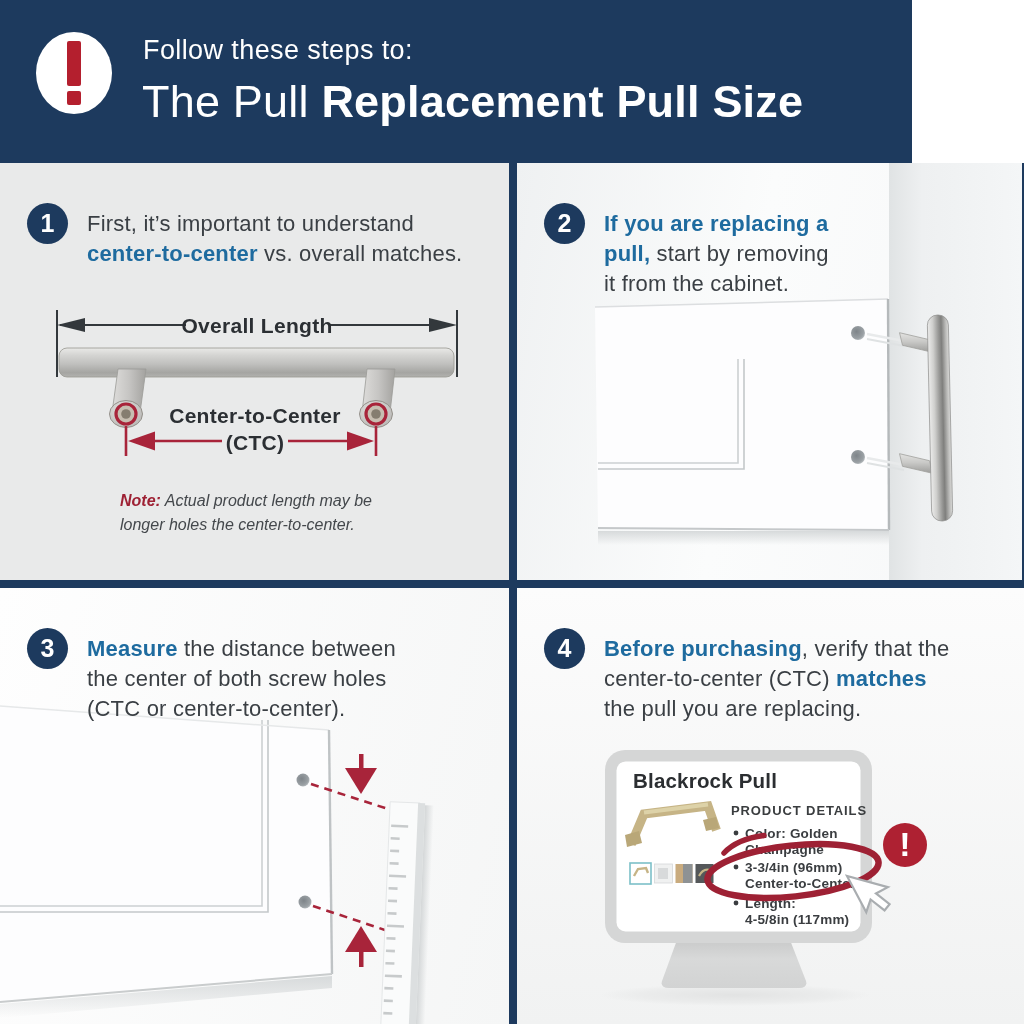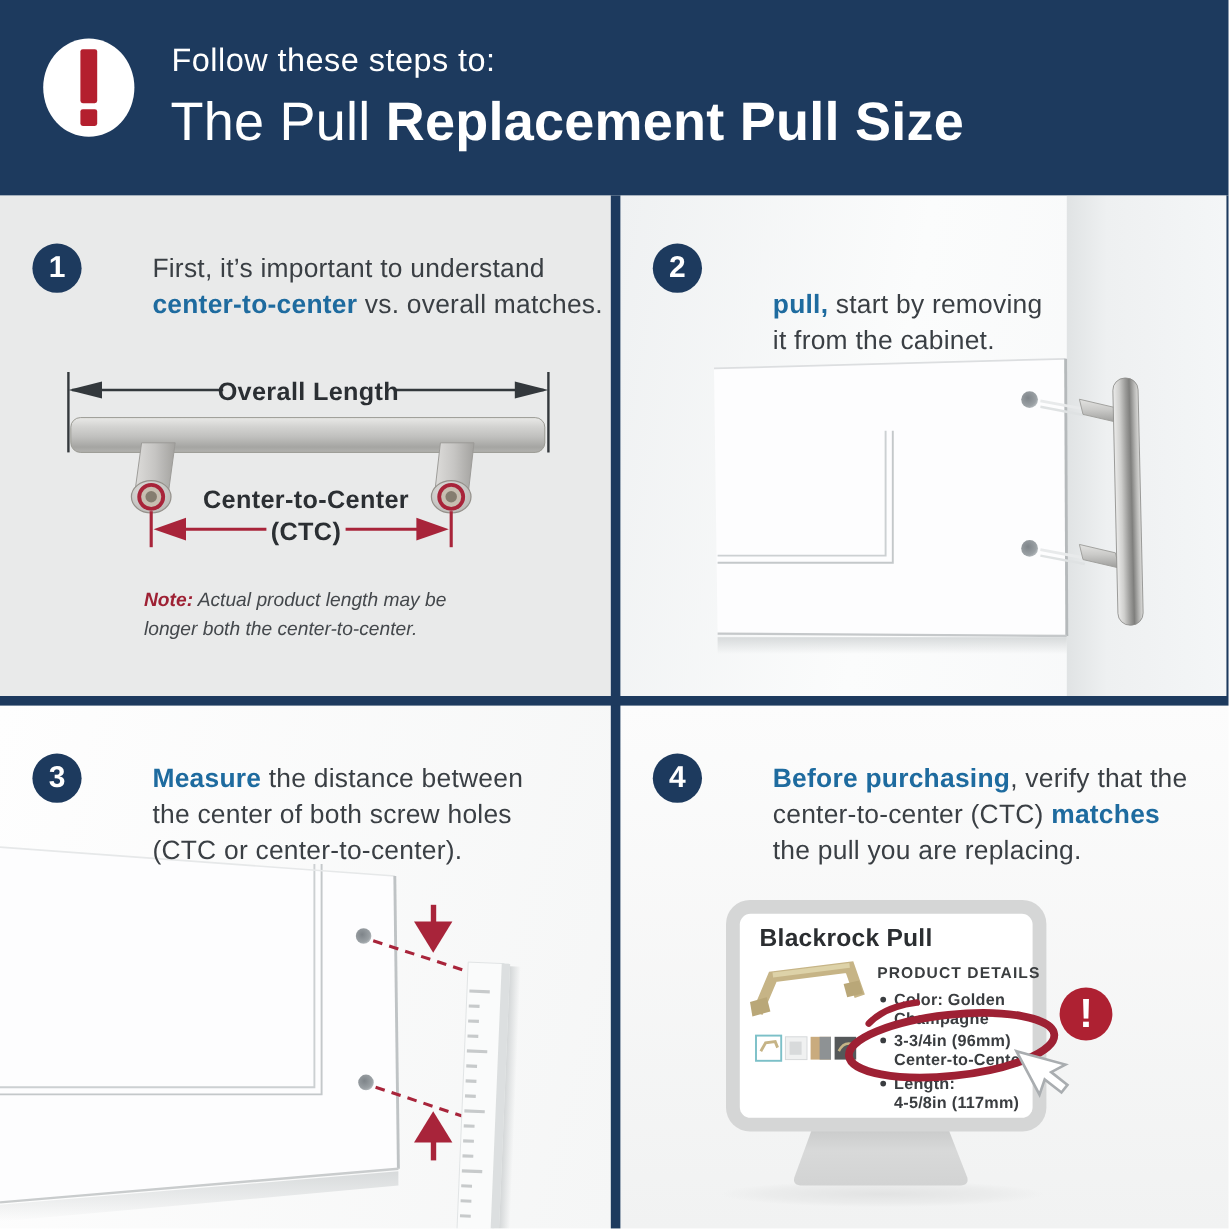--- a/index.html
+++ b/index.html
@@ -1,33 +1,33 @@
 <!DOCTYPE html>
 <html><head>
 <meta charset="utf-8">
 <style>
   html,body{margin:0;padding:0;}
   .page{position:relative;width:1024px;height:1024px;overflow:hidden;background:#fff;font-family:"Liberation Sans",sans-serif;}
-  .hdr{position:absolute;left:0;top:0;width:1024px;height:163px;background:#1d3a5e;}
+  .hdr{position:absolute;left:0;top:0;width:912px;height:163px;background:#1d3a5e;}
   .alert-badge{position:absolute;left:36px;top:32px;width:76px;height:82px;background:#fff;border-radius:50%;}
   .excl-bar{position:absolute;left:31px;top:9px;width:14px;height:45px;background:#b41f2e;border-radius:2px;}
   .excl-dot{position:absolute;left:31px;top:59px;width:14px;height:14px;background:#b41f2e;border-radius:2px;}
   .kicker{position:absolute;left:143px;top:35px;font-size:27px;color:#fff;letter-spacing:.4px;}
   .title{position:absolute;left:142px;top:76px;font-size:45px;color:#fff;letter-spacing:.2px;white-space:nowrap;}
   .title .lt{font-weight:400;}
   .title .bd{font-weight:700;}
   .q{position:absolute;overflow:hidden;}
   .q1{left:0;top:163px;width:509px;height:417px;background:#e9eaea;}
   .q2{left:517px;top:163px;width:505px;height:417px;background:linear-gradient(100deg,#eff1f2 0%,#fbfcfc 45%,#f6f7f8 100%);border-right:2px solid #1d3a5e;}
   .q3{left:0;top:588px;width:509px;height:436px;background:linear-gradient(105deg,#fefefe 0%,#f5f6f6 100%);}
   .q4{left:517px;top:588px;width:507px;height:436px;background:linear-gradient(180deg,#fcfcfc 0%,#f1f2f2 100%);}
   .vdiv{position:absolute;left:509px;top:163px;width:8px;height:861px;background:#1d3a5e;}
   .hdiv{position:absolute;left:0;top:580px;width:1024px;height:8px;background:#1d3a5e;}
   .badge{position:absolute;left:27px;top:40px;width:41px;height:41px;border-radius:50%;background:#1d3a5e;color:#fff;font-weight:700;font-size:25px;display:flex;align-items:center;justify-content:center;}
-  .step-text{position:absolute;left:87px;top:46px;font-size:22px;line-height:30px;color:#3a3f44;letter-spacing:.2px;margin-left:40px;}
+  .step-text{position:absolute;left:87px;top:46px;font-size:22px;line-height:30px;color:#3a3f44;letter-spacing:.2px;}
   .seg-blue{color:#1e6b9f;font-weight:700;}
   .seg-underline{text-decoration-thickness:2px;text-underline-offset:3px;}
   .seg-italic{}
   .note{position:absolute;left:120px;top:326px;width:340px;font-size:16px;line-height:24px;font-style:italic;color:#44484c;}
   .seg-notelabel{color:#9e2134;font-weight:700;}
   .dsvg{position:absolute;left:0;top:0;}
 </style>
 </head>
 <body>
 
@@ -82,21 +82,21 @@
       <line x1="376" y1="263" x2="376" y2="293" stroke="#a8243a" stroke-width="2.6"></line>
       <text x="255" y="260" font-size="21" font-weight="700" fill="#2b2f33" text-anchor="middle" letter-spacing="0.3">Center-to-Center</text>
       <text x="255" y="287" font-size="21" font-weight="700" fill="#2b2f33" text-anchor="middle" letter-spacing="0.3">(CTC)</text>
       <line x1="152" y1="278" x2="222" y2="278" stroke="#a8243a" stroke-width="2.6"></line>
       <line x1="288" y1="278" x2="352" y2="278" stroke="#a8243a" stroke-width="2.6"></line>
       <polygon points="128,278 155,268.5 155,287.5" fill="#a8243a"></polygon>
       <polygon points="374,278 347,268.5 347,287.5" fill="#a8243a"></polygon>
     </svg>
     <div class="badge">1</div>
     <div class="step-text"><span>First, it’s important to understand</span><br><span class="seg-blue">center-to-center</span><span> vs. overall matches.</span></div>
-    <div class="note"><span class="seg-notelabel">Note:</span><span> Actual product length may be</span><br><span>longer both the center-to-center.</span></div>
+    <div class="note"><span class="seg-notelabel">Note:</span><span> Actual product length may be</span><br><span>longer holes the center-to-center.</span></div>
   </div>
 
   <div class="q q2">
     <svg class="dsvg" width="505" height="417" viewBox="0 0 505 417">
       <defs>
         <linearGradient id="gbar2" x1="0" y1="0" x2="1" y2="0">
           <stop offset="0" stop-color="#ececeb"></stop>
             <stop offset="0.25" stop-color="#cfcfcd"></stop>
           <stop offset="0.5" stop-color="#9a9a98"></stop>
             <stop offset="0.65" stop-color="#7f7f7d"></stop>
@@ -135,21 +135,21 @@
       <circle cx="341" cy="294" r="7" fill="url(#ghole)"></circle>
       <line x1="350" y1="171" x2="387" y2="178" stroke="#e8eaeb" stroke-width="2.4"></line>
       <line x1="350" y1="176" x2="387" y2="183" stroke="#dfe2e3" stroke-width="2"></line>
       <line x1="350" y1="295" x2="387" y2="302" stroke="#e8eaeb" stroke-width="2.4"></line>
       <line x1="350" y1="300" x2="387" y2="307" stroke="#dfe2e3" stroke-width="2"></line>
       <polygon points="382.5,169.7 412.5,176.7 415.5,189.3 385.5,182.3" fill="url(#gpost2)" stroke="#9f9f9c" stroke-width="0.8"></polygon>
       <polygon points="382.5,290.7 412.5,297.7 415.5,310.3 385.5,303.3" fill="url(#gpost2)" stroke="#9f9f9c" stroke-width="0.8"></polygon>
       <rect x="412.5" y="152" width="21" height="206" rx="10" fill="url(#gbar2)" stroke="#8b8b89" stroke-width="0.7" transform="rotate(-1.3 423 255)"></rect>
     </svg>
     <div class="badge">2</div>
-    <div class="step-text"><br><span class="seg-blue">pull,</span><span> start by removing</span><br><span>it from the cabinet.</span></div>
+    <div class="step-text"><span class="seg-blue">If you are replacing a</span><br><span class="seg-blue">pull,</span><span> start by removing</span><br><span>it from the cabinet.</span></div>
   </div>
 
   <div class="q q3">
     <svg class="dsvg" width="509" height="436" viewBox="0 0 509 436">
       <defs>
         <linearGradient id="grulerR" x1="0" y1="0" x2="1" y2="0">
           <stop offset="0" stop-color="#d4d7d8"></stop>
             <stop offset="1" stop-color="#d4d7d8" stop-opacity="0"></stop>
         </linearGradient>
         <linearGradient id="gshadow3" x1="0" y1="0" x2="0" y2="1">

